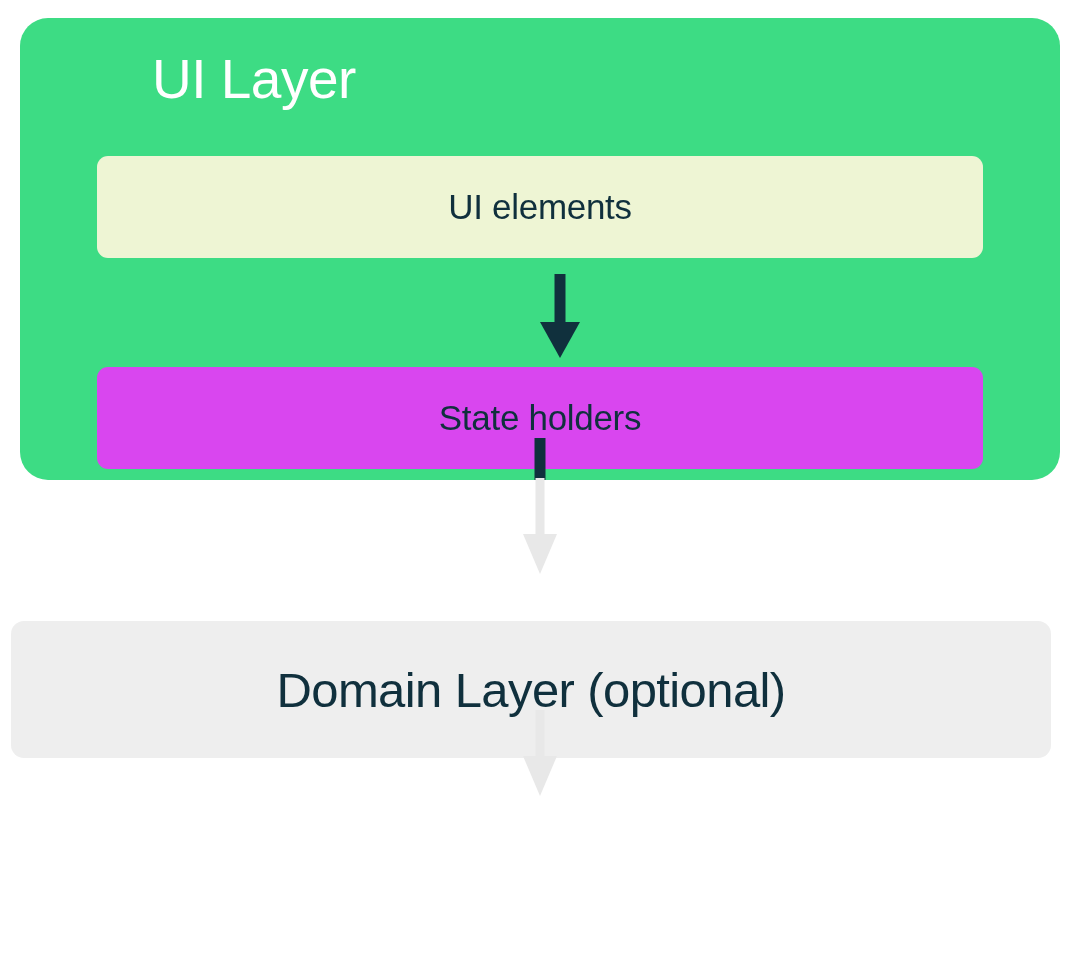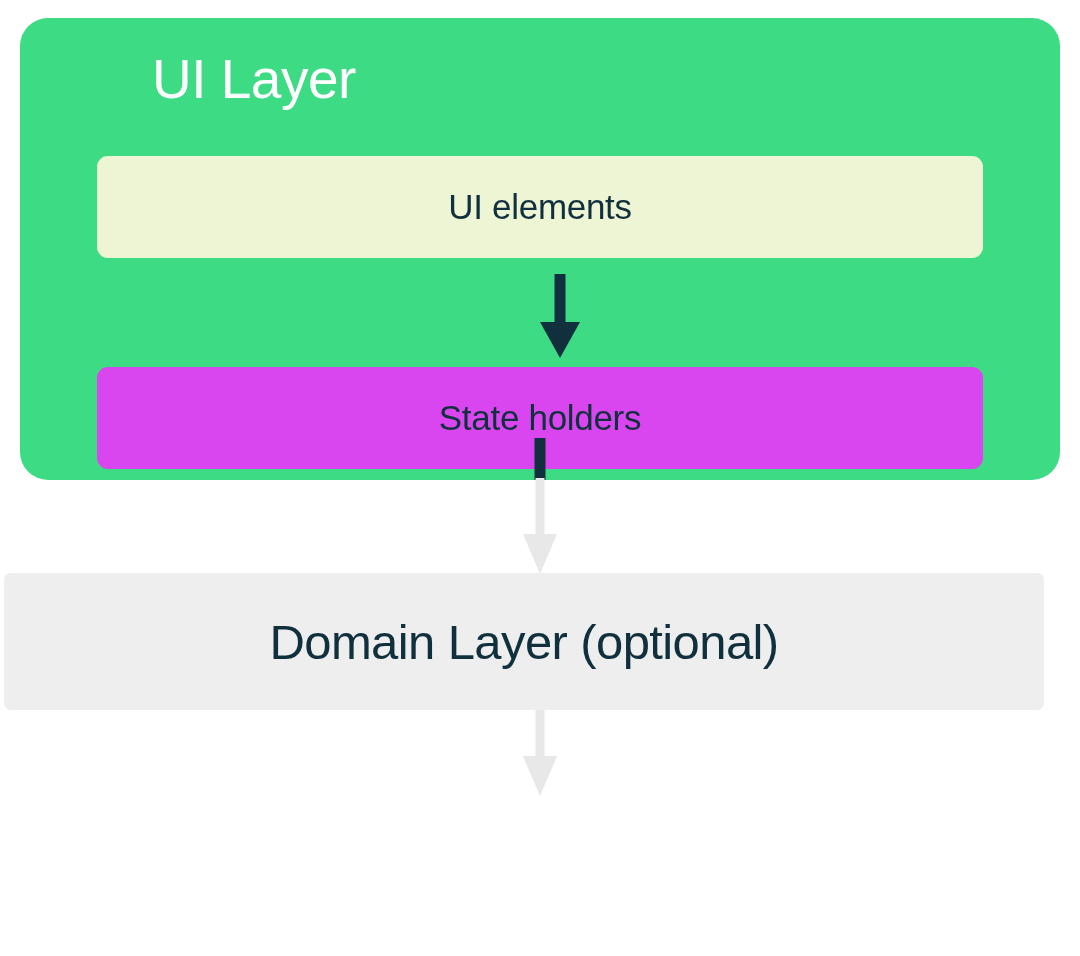--- a/index.html
+++ b/index.html
@@ -74,28 +74,29 @@
     font-weight: 400;
     color: #10303D;
     letter-spacing: -0.3px;
     white-space: nowrap;
     text-align: center;
   }
 
   
   .layer-box {
     position: absolute;
-    left: 4px;
+    left: 11px;
     width: 1040px;
-    border-radius: 7px;
+    border-radius: 13px;
     background: #EEEEEE;
     display: flex;
     align-items: center;
     justify-content: center;
     box-sizing: border-box;
+    margin-top: 48px;
   }
 
   #domain-layer-box {
     top: 573px;
     height: 137px;
   }
 
   #data-layer-box {
     top: 796px;
     height: 139px;

